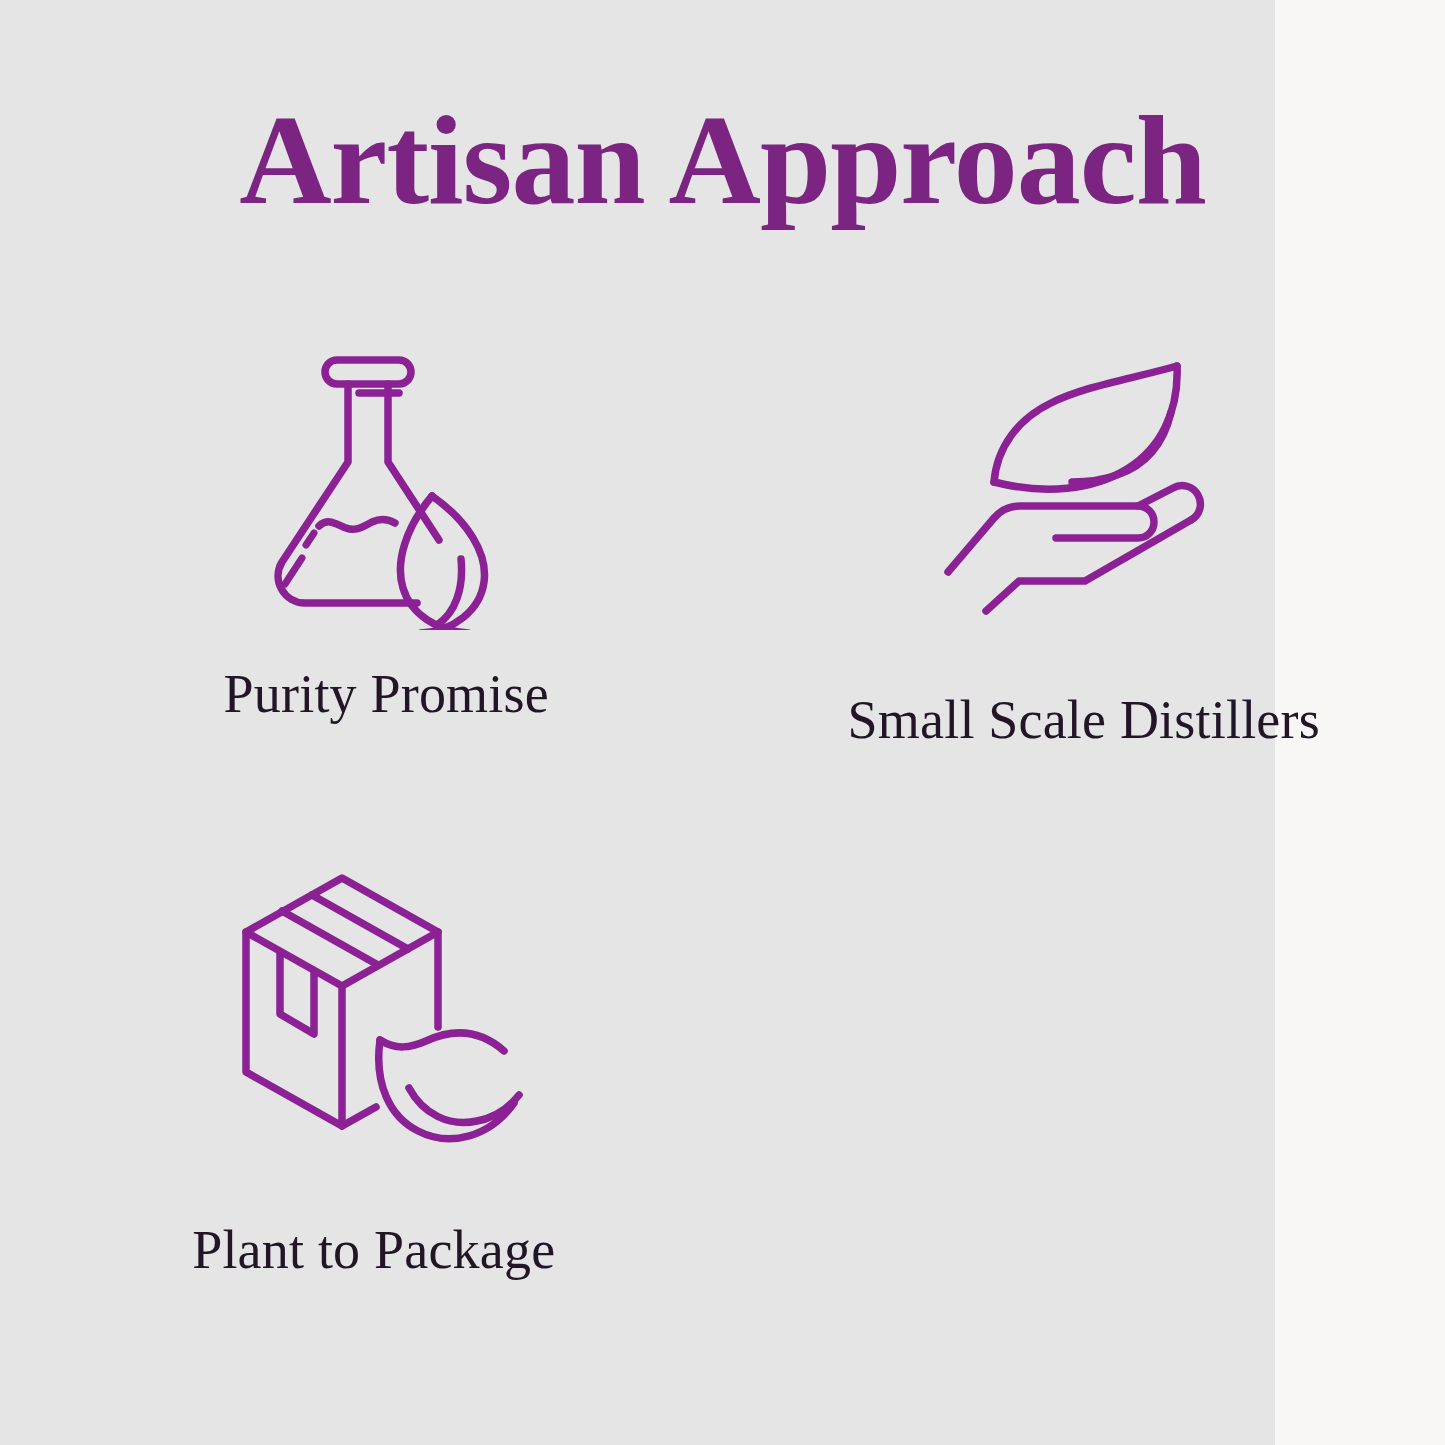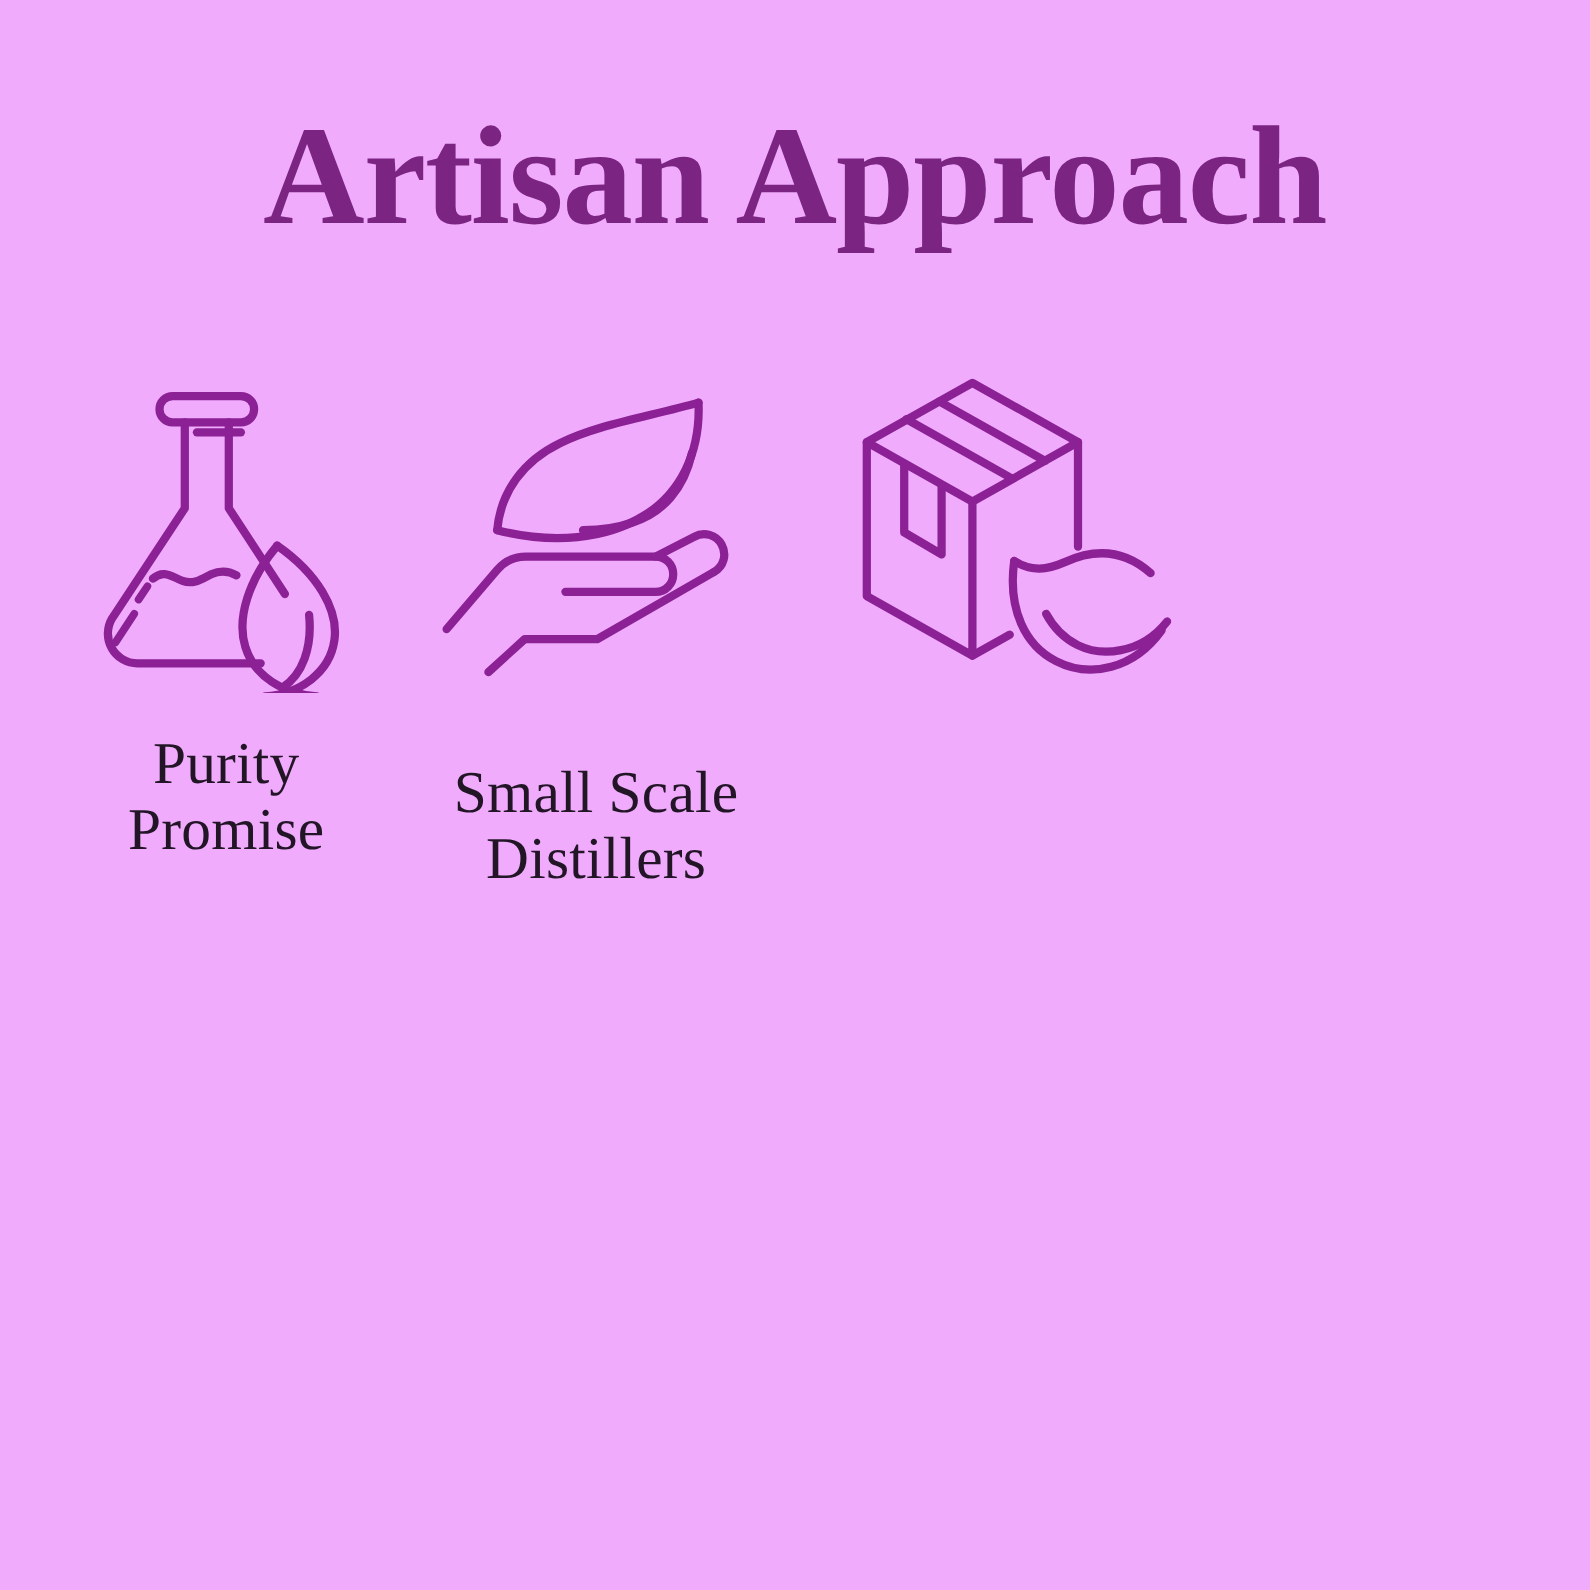--- a/index.html
+++ b/index.html
@@ -8,23 +8,23 @@
   }
   body {
     width: 1445px;
     height: 1445px;
     background: #f8f7f6;
     font-family: "Liberation Serif", "DejaVu Serif", serif;
     overflow: hidden;
   }
   #page {
     position: relative;
-    width: 1445px;
+    width: 1275px;
     height: 1445px;
-    background: #f0abfc;
+    background: #e5e5e5;
     box-sizing: border-box;
   }
 
   
   #heading {
     position: absolute;
     top: 96px;
     left: 0;
     width: 1445px;
     text-align: center;
@@ -38,21 +38,21 @@
   }
 
   
   #grid {
     position: absolute;
     top: 330px;
     left: 0;
     width: 1445px;
     height: 1060px;
     display: grid;
-    grid-template-columns: 1fr 1fr 1fr 1fr;
+    grid-template-columns: 1fr 1fr;
     grid-template-rows: 1fr 1fr;
     column-gap: 0px;
     row-gap: 0px;
   }
   .cell {
     position: relative;
     display: flex;
     flex-direction: column;
     align-items: center;
     justify-content: flex-start;
@@ -174,16 +174,17 @@
           <path class="icon-stroke" d="M88 35 L184 89"></path>
 
           <path class="icon-stroke" d="M56 92 v62 l34 20 v-62"></path>
 
           <path class="icon-stroke" d="M156 180 c16 10 30 8 46 1 c24 -11 52 -13 78 10"></path>
           <path class="icon-stroke" d="M156 180 c-6 44 10 77 38 91 c31 16 71 7 96 -28"></path>
 
           <path class="icon-stroke" d="M185 228 c14 26 40 39 68 33 c16 -3 31 -12 42 -26"></path>
         </svg>
       </div>
+      <div class="caption">Plant to Package</div>
     </div>
 
   </div>
 </div>
 
 </body></html>

